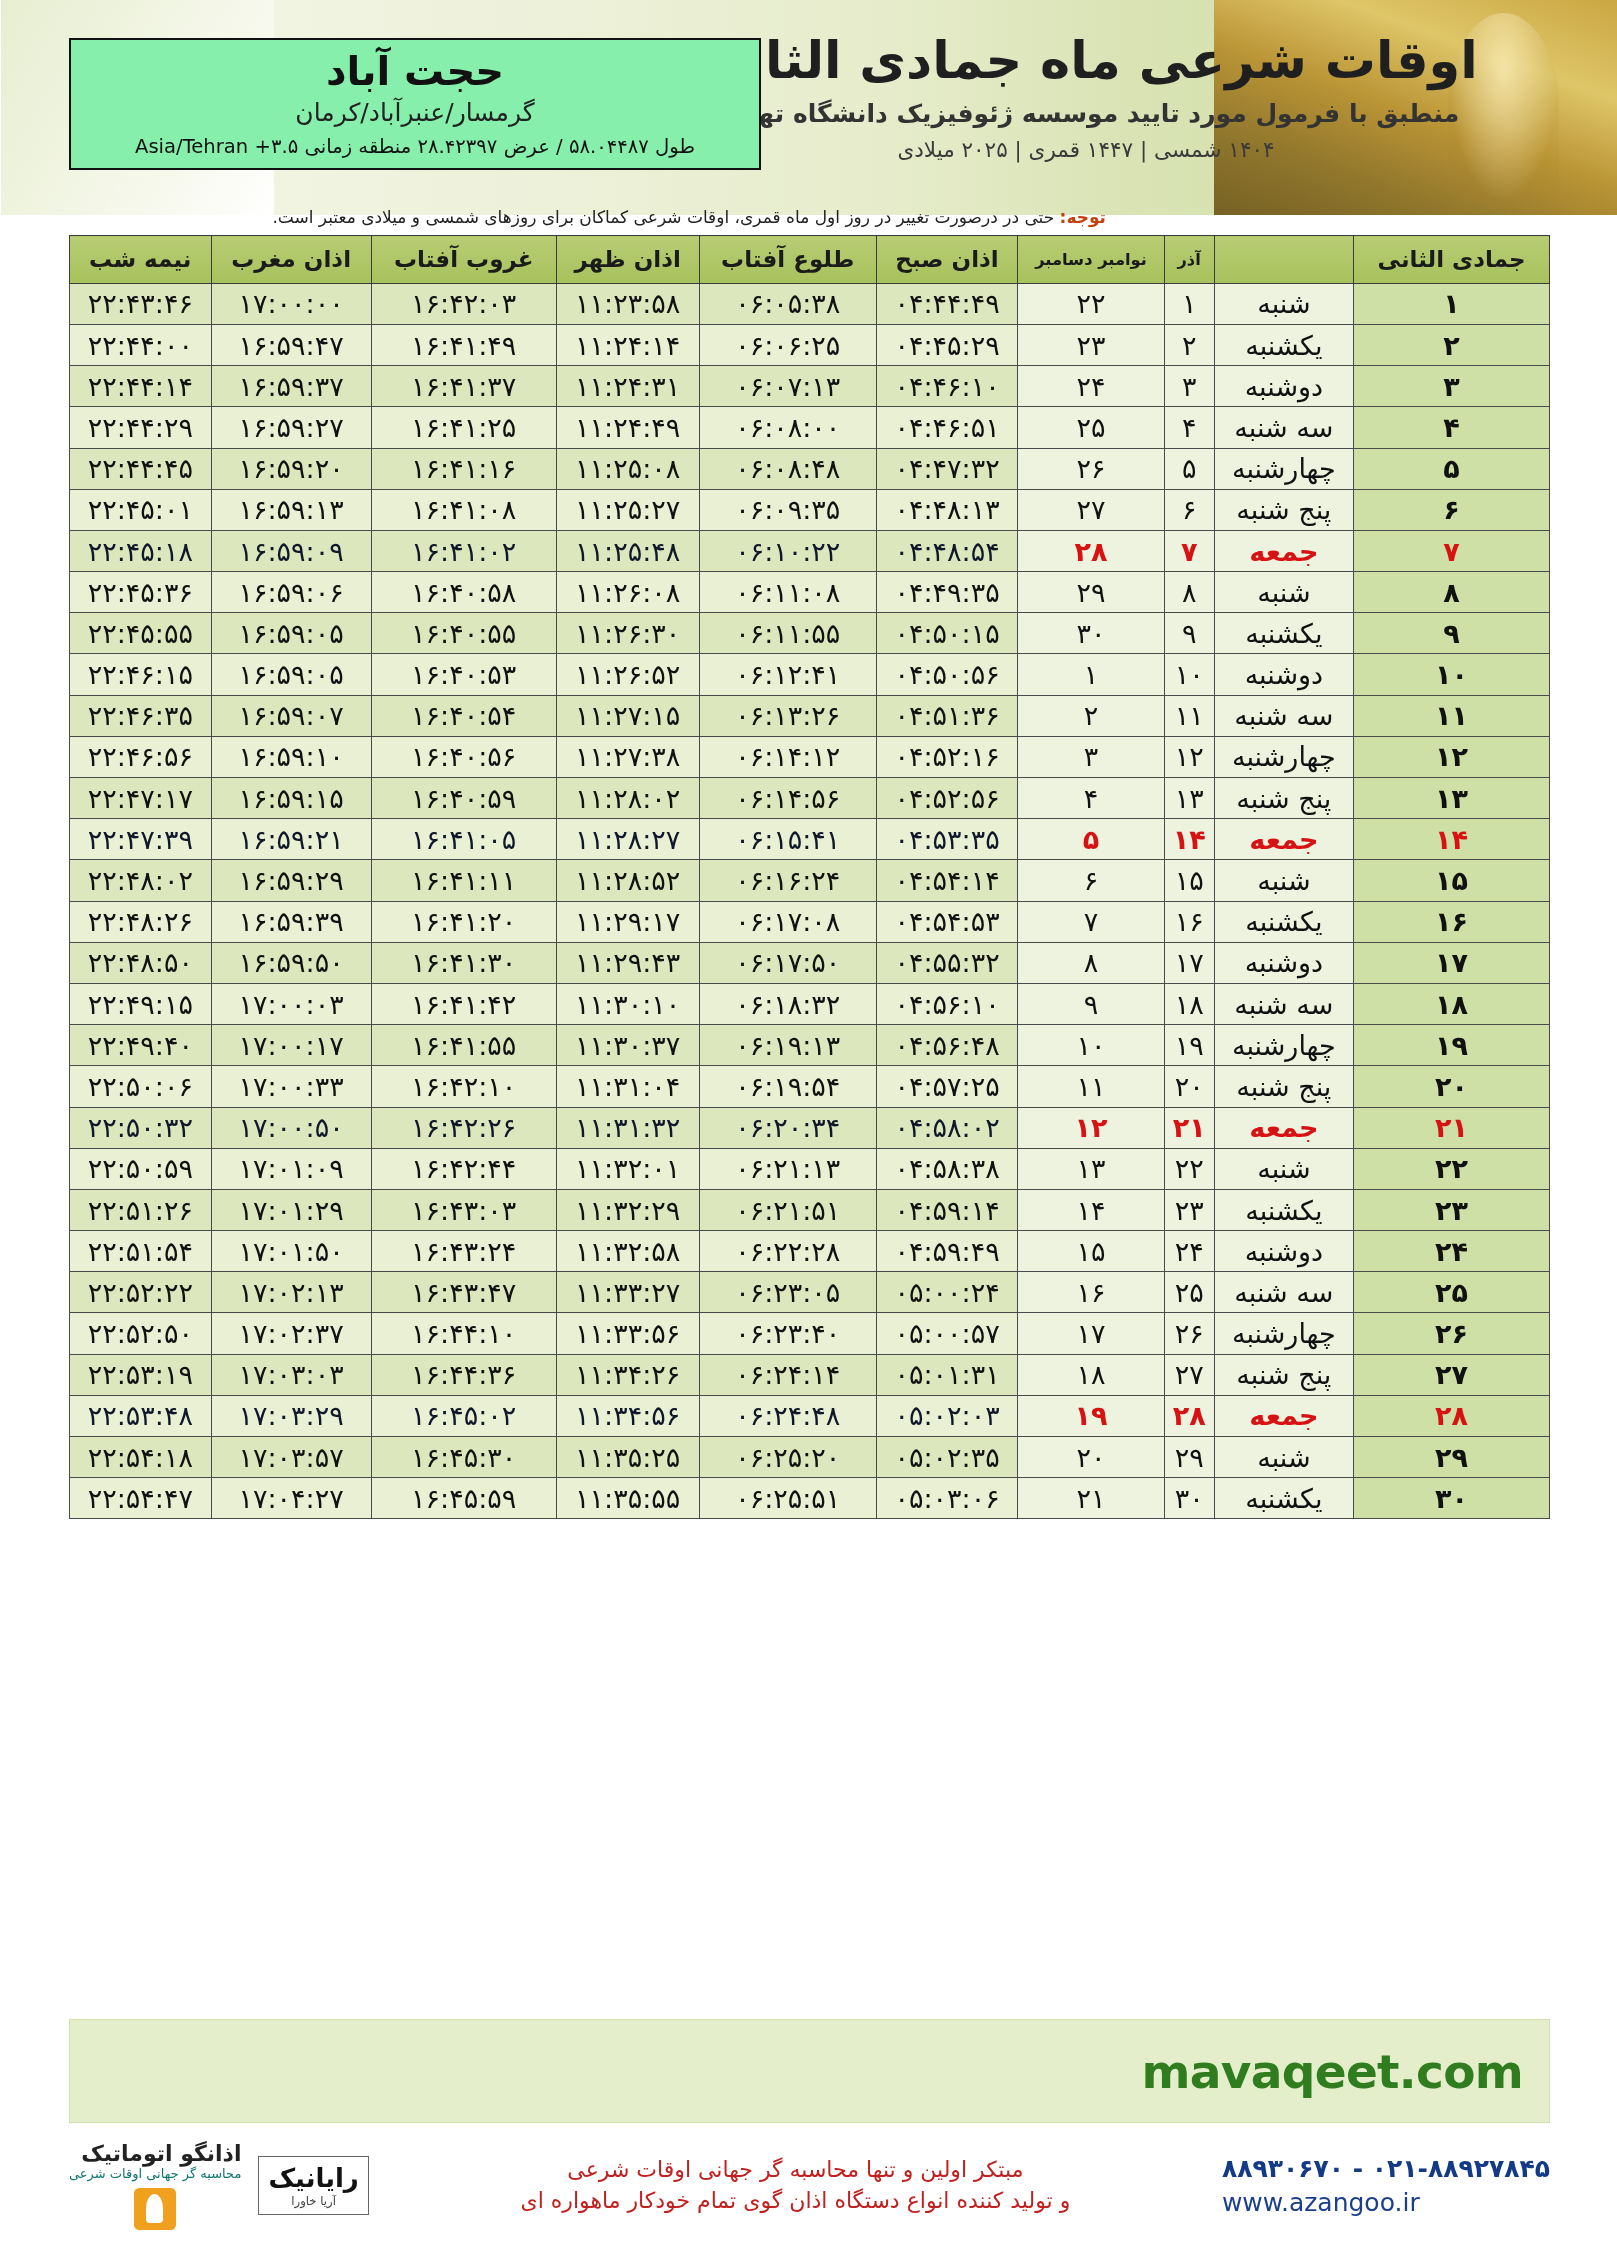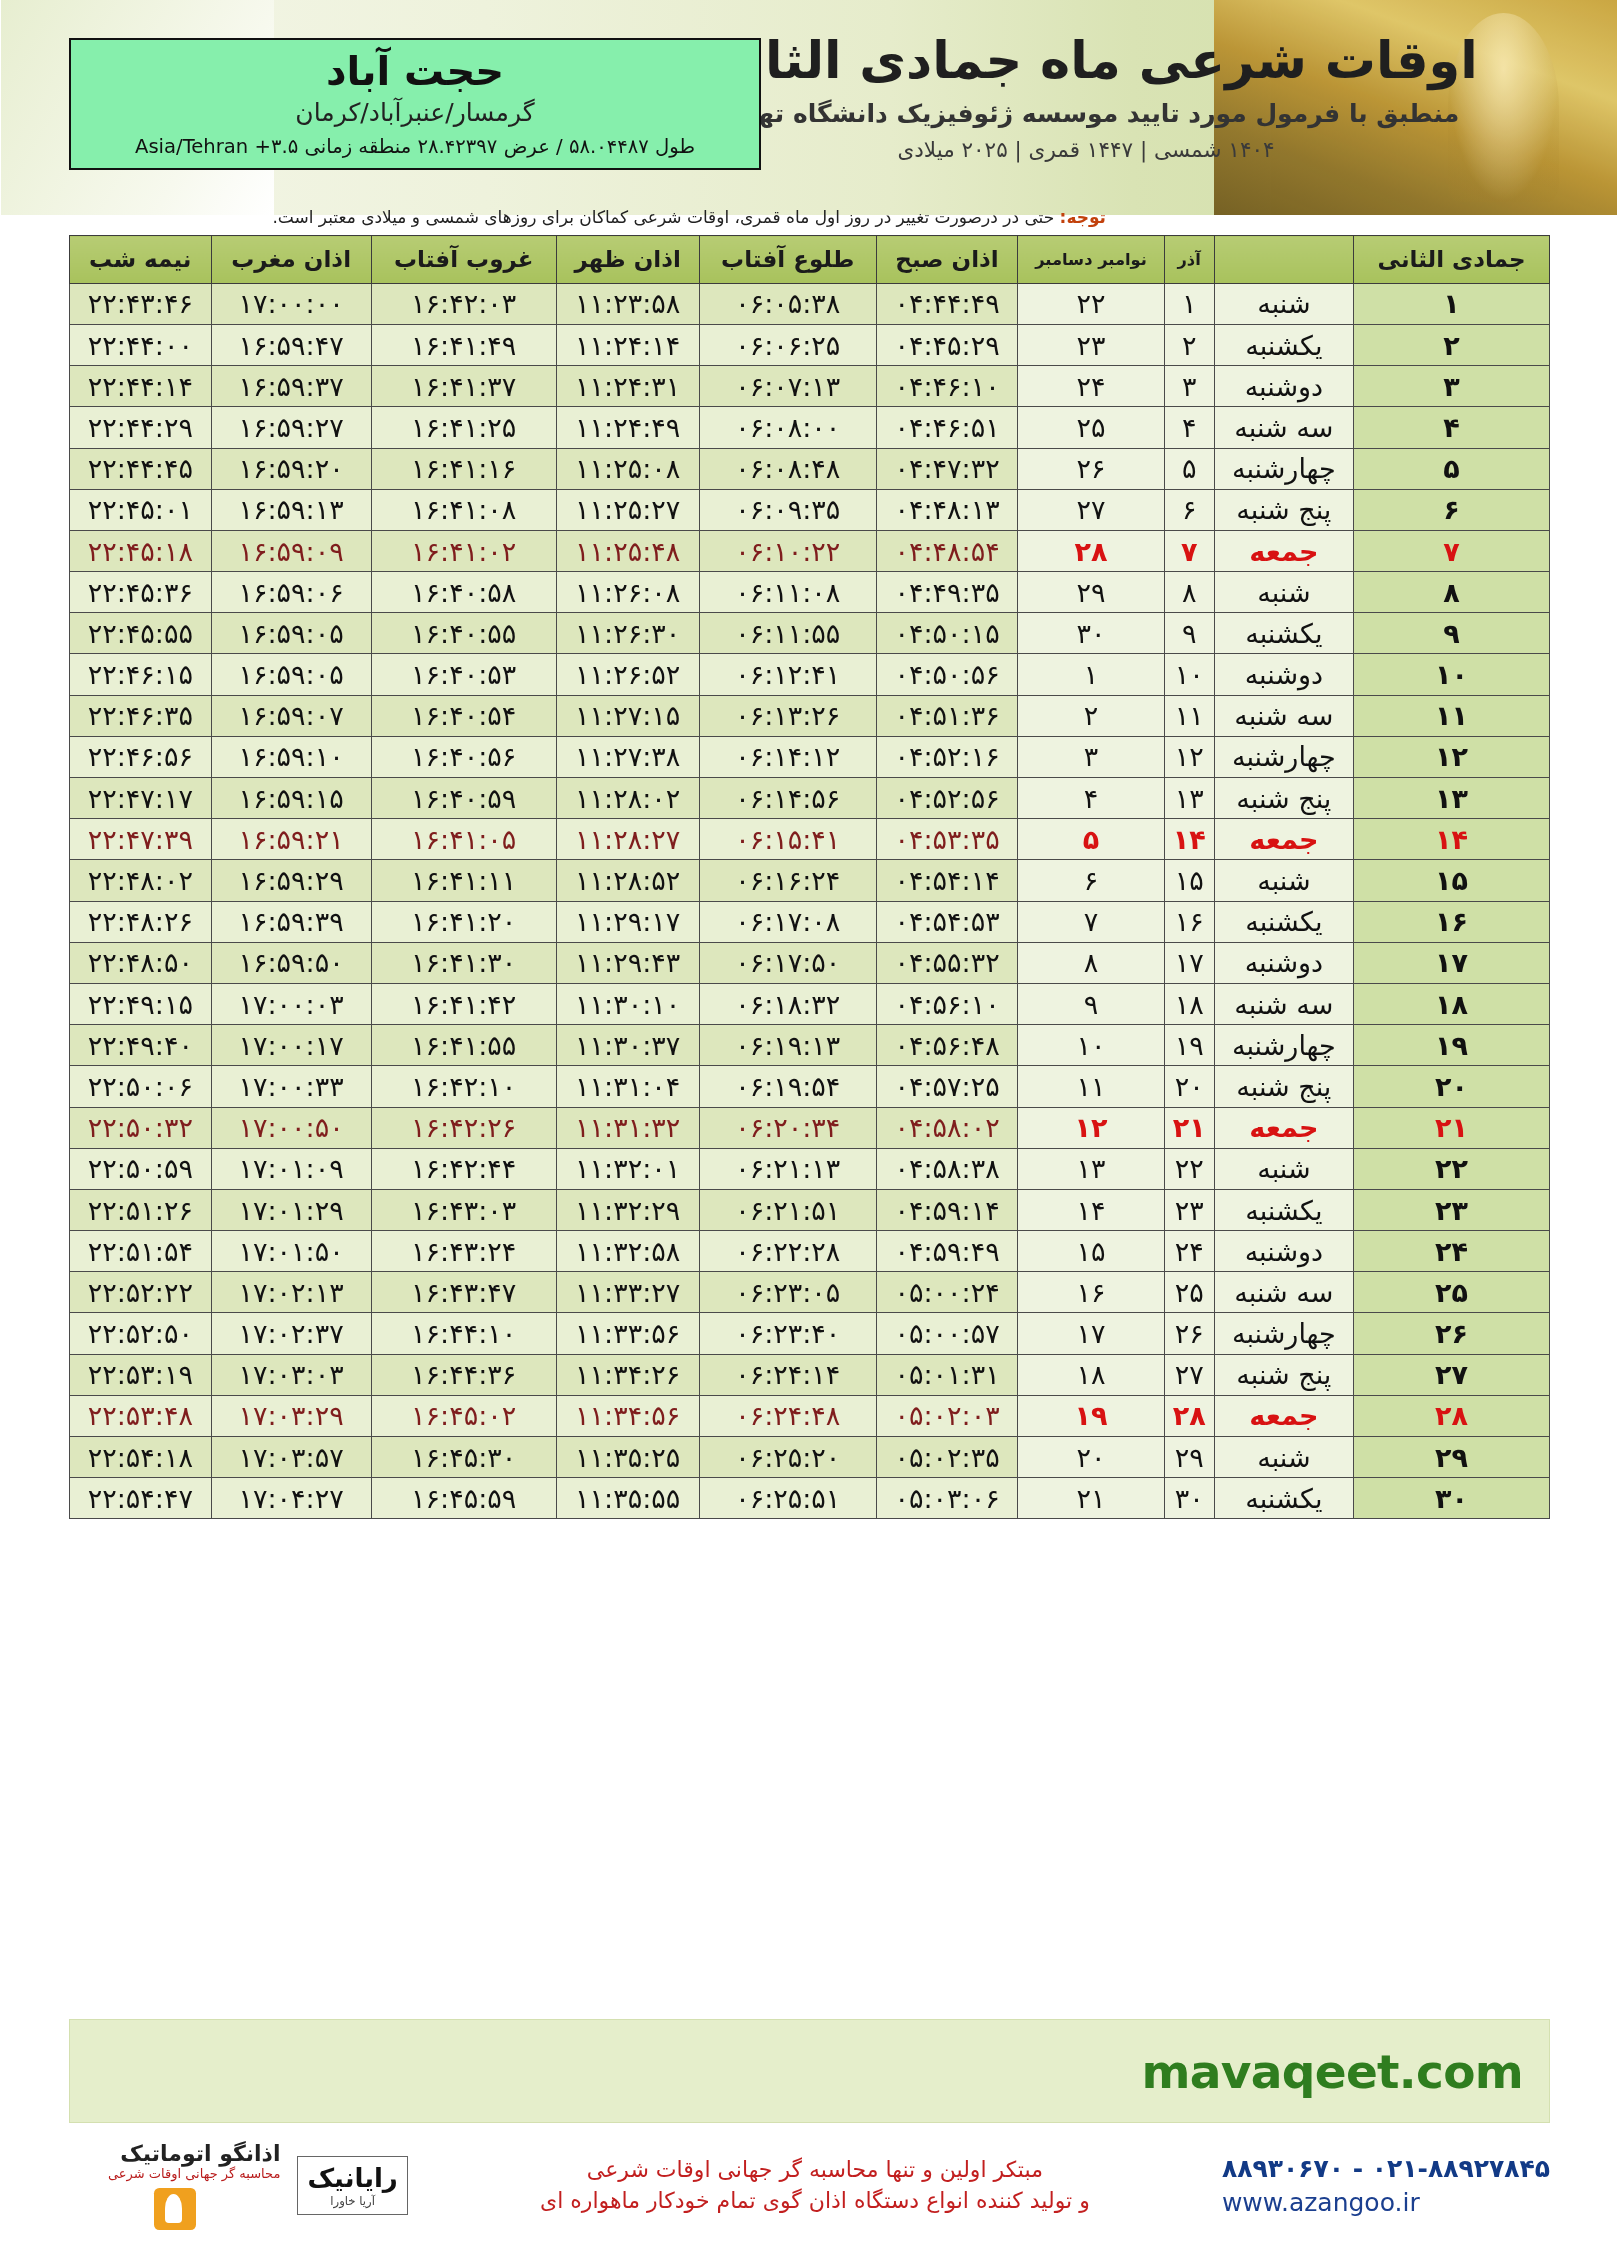--- a/index.html
+++ b/index.html
@@ -80,21 +80,21 @@
     font-size:27px;
     padding:4.6px 2.6px;
     color:#111;
     background:#dde7bd;
     white-space:nowrap;
   }
   table.times tr:nth-child(even) td{ background:#e9f0d4; }
   td.num{ font-size:30px; font-weight:bold; background:#cfe0a6 !important;}
   td.dayname{ font-size:22px; background:#eef3e0 !important;}
   td.hij, td.greg{ font-size:25px; background:#eef3e0 !important;}
-  tr.friday td{ color:#7f1d1d; }
+  tr.friday td{ color:#0f172a; }
   tr.friday td.num, tr.friday td.dayname, tr.friday td.hij, tr.friday td.greg{ color:#d81212; font-weight:bold;}
 
   
   .footer-green{
     position:absolute; left:69px; top:2019px; width:1481px; height:104px;
     background:#e5eecb; border:1.3px solid #d4e0b0; box-sizing:border-box;
     display:flex; align-items:center; justify-content:space-between; padding:0 26px;
   }
   .footer-green .brand-fa{ font-size:40px; font-weight:bold; color:#111; direction:rtl;}
   .footer-green .brand-fa .thin{ font-weight:normal; font-size:26px; color:#222;}
@@ -116,21 +116,21 @@
   }
   .logo-azan .mark{
     width:42px; height:42px; background:#f0a01e; border-radius:5.2px;
     position:relative;
   }
   .logo-azan .mark:after{
     content:""; position:absolute; left:11.7px; top:6.5px; width:17px; height:29px;
     background:#fff; border-radius:50% 50% 3.9px 3.9px;
   }
   .logo-azan .txt{ font-size:22px; font-weight:bold; color:#222; direction:rtl;}
-  .logo-azan .txt small{ display:block; font-size:13px; font-weight:normal; color:#b91c1c;margin-left:39px;}
+  .logo-azan .txt small{ display:block; font-size:13px; font-weight:normal; color:#0f766e;}
   .logo-rayanic .rtxt{ font-size:26px; font-weight:bold; color:#111; direction:rtl;}
   .logo-rayanic small{ display:block; font-size:11.7px; color:#444; font-weight:normal;}
 </style>
 </head>
 <body>
 
 <div class="top-band">
   <div class="top-left-fade"></div>
   <div class="gold"></div>
 </div>

